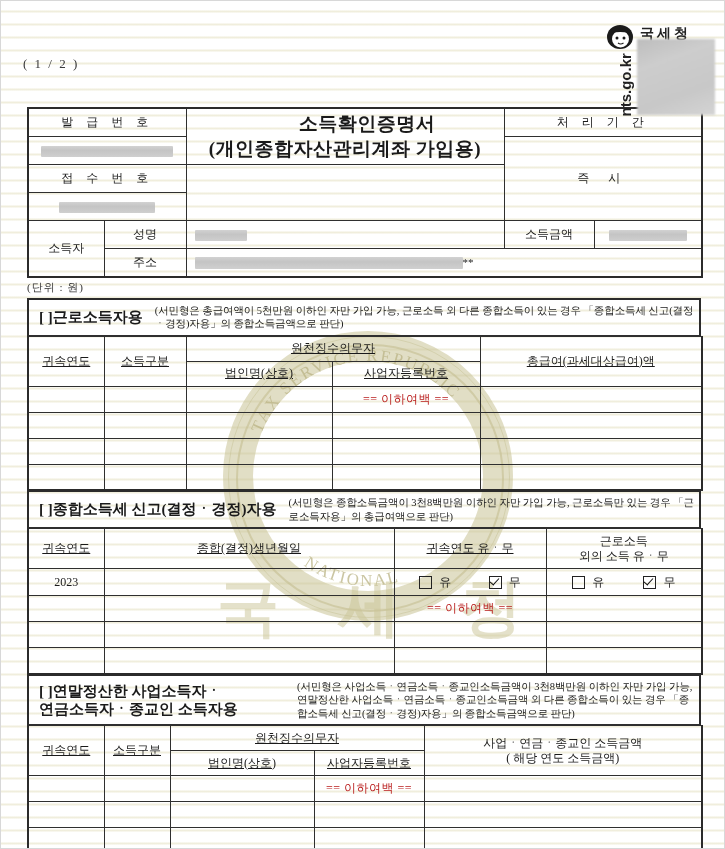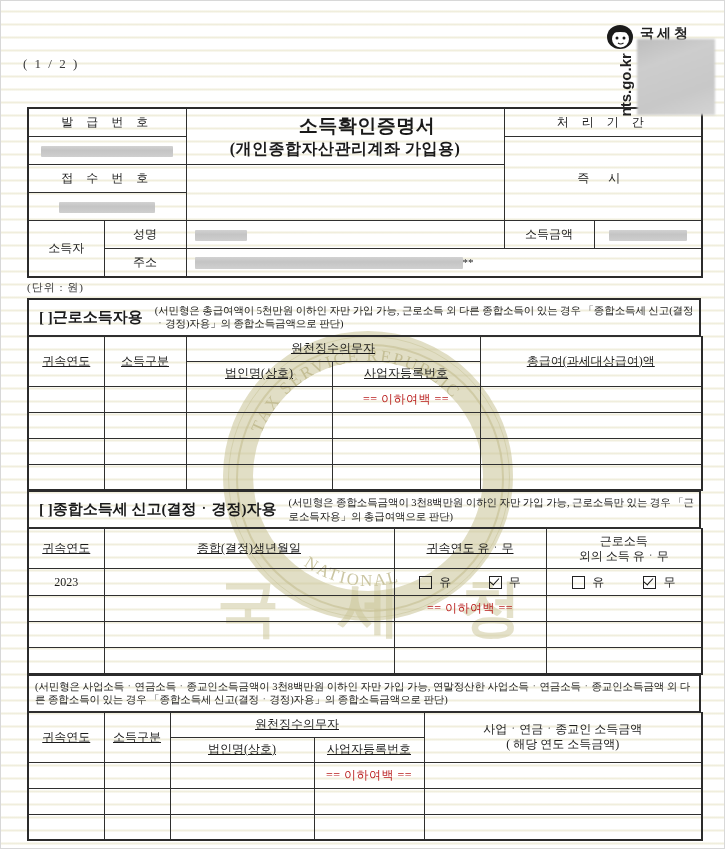--- a/index.html
+++ b/index.html
@@ -195,21 +195,21 @@
     color: #1a1a1a;
   }
   #doc-title {
     font-size: 19px;
     font-weight: bold;
     line-height: 1.35;
     letter-spacing: 0.5px;
     padding-left: 44px;
   }
   #doc-subtitle {
-    font-size: 16px;
+    font-size: 19px;
     font-weight: bold;
     letter-spacing: 0.5px;
   }
   .cell-val { height: 26px; }
 
   .unit-line {
     text-align: left;
     font-size: 11px;
     color: #333;
     padding: 2px 2px 3px 0;
@@ -496,20 +496,26 @@
           <tr class="row-h">
             <td></td>
             <td></td>
             <td></td>
             <td></td>
           </tr>
         </tbody>
       </table>
 
       <div class="section-banner" style="margin-top:-1px">
+        <div class="banner-title two-line" style="flex:0 0 246px">
+          <div>
+            <div><span>[    ]</span><span>연말정산한 사업소득자ㆍ</span></div>
+            <div>연금소득자ㆍ종교인 소득자용</div>
+          </div>
+        </div>
         <div class="banner-note">(서민형은 사업소득ㆍ연금소득ㆍ종교인소득금액이 3천8백만원 이하인 자만 가입 가능, 연말정산한 사업소득ㆍ연금소득ㆍ종교인소득금액 외 다른 종합소득이 있는 경우 「종합소득세 신고(결정ㆍ경정)자용」의 종합소득금액으로 판단)</div>
       </div>
 
       <table class="grid thick-out" style="border-top:none" id="section3-table">
         <colgroup>
           <col style="width:76px">
             <col style="width:66px">
             <col style="width:144px">
           <col style="width:110px">
             <col style="width:278px">

